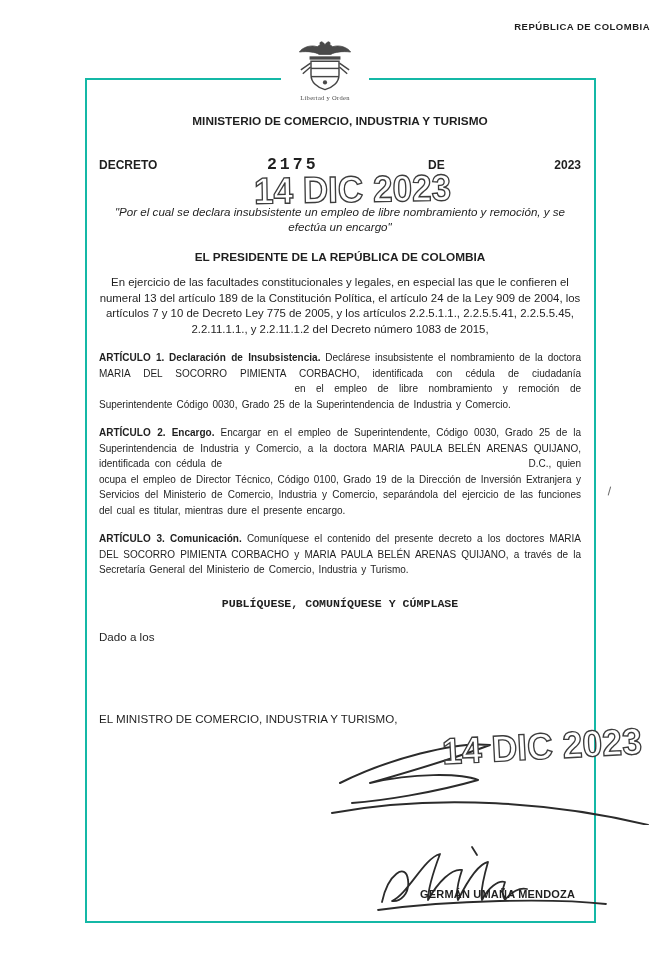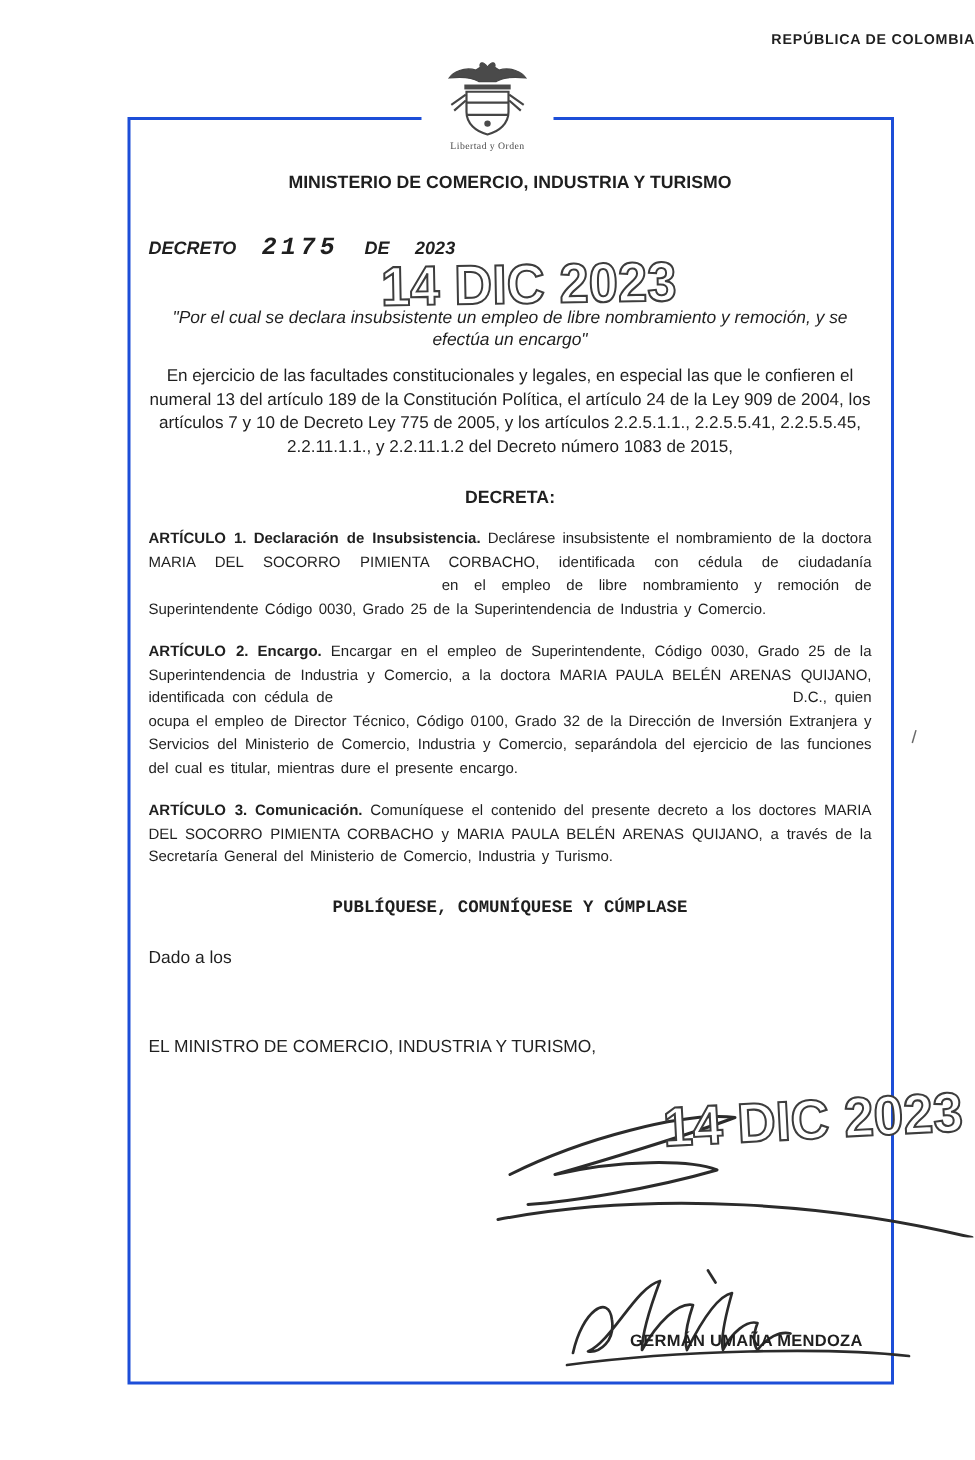--- a/index.html
+++ b/index.html
@@ -14,29 +14,29 @@
     font-size:9.5px;font-weight:bold;letter-spacing:.5px;z-index:3;
   }
   .emblem-wrap{
     position:absolute;top:38px;left:50%;transform:translateX(-50%);
     width:88px;height:76px;background:#ffffff;z-index:2;text-align:center;
   }
   .emblem-wrap svg{display:block;margin:0 auto;}
   .motto{font-size:6.5px;color:#4a4a4a;letter-spacing:.3px;margin-top:0px;font-family:"Liberation Serif",serif;}
   .doc-box{
     position:absolute;left:85px;top:78px;width:511px;height:845px;
-    border:2px solid #1d4ed8;box-sizing:border-box;
+    border:2px solid #14b8a6;box-sizing:border-box;
     padding:34px 13px 0 12px;z-index:1;
   }
   .center-bold{
     text-align:center;font-weight:bold;font-size:11.8px;line-height:15px;
   }
   .decree-line{
-    display:flex;justify-content:flex-start;align-items:baseline;gap:17px;
-    margin-top:26px;font-weight:bold;font-size:12px;font-style:italic;
+    display:flex;justify-content:space-between;align-items:baseline;gap:17px;
+    margin-top:26px;font-weight:bold;font-size:12px;
   }
   .decree-num{
     font-family:"Liberation Mono","DejaVu Sans Mono",monospace;
     font-size:16.5px;letter-spacing:3px;font-weight:bold;
   }
   .quote{
     text-align:center;font-style:italic;font-size:11.6px;line-height:15px;
     margin:30px 6px 0 6px;
   }
   .presidente{margin-top:16px;}
@@ -47,21 +47,21 @@
   .article{
     text-align:justify;font-size:10px;line-height:15.5px;
     margin:13px 0 0 0;word-spacing:1.4px;
   }
   .article b{word-spacing:2px;}
   .redaction-gap{display:inline-block;height:2px;}
   .gap-sm{width:185px;}
   .gap-lg{width:296px;}
   .publiquese{margin-top:18px;font-size:11.6px;font-family:Liberation Mono, monospace;}
   .dado{margin-top:18px;font-size:11.6px;line-height:15px;}
-  .ministro{margin-top:44px;font-size:11.6px;line-height:15px;}
+  .ministro{margin-top:67px;font-size:11.6px;line-height:15px;}
   .stamp{position:absolute;z-index:4;}
   .stamp-top{left:250px;top:166px;transform:rotate(-1deg);}
   .stamp-bottom{left:438px;top:723px;transform:rotate(-3deg);}
   .sig-flourish{position:absolute;left:318px;top:733px;z-index:3;}
   .sig-minister{position:absolute;left:372px;top:842px;z-index:3;}
   .minister-name{
     position:absolute;left:420px;top:888px;z-index:4;
     font-weight:bold;font-size:11px;letter-spacing:.2px;white-space:nowrap;
   }
   .artifact-mark{
@@ -96,39 +96,39 @@
 
   <div class="decree-line">
     <span>DECRETO</span>
     <span class="decree-num">2175</span>
     <span>DE</span>
     <span>2023</span>
   </div>
 
   <div class="quote">"Por el cual se declara insubsistente un empleo de libre nombramiento y remoción, y se efectúa un encargo"</div>
 
+  <div class="center-bold presidente">EL PRESIDENTE DE LA REPÚBLICA DE COLOMBIA</div>
 
   <p class="preamble">En ejercicio de las facultades constitucionales y legales, en especial las que le confieren el numeral 13 del artículo 189 de la Constitución Política, el artículo 24 de la Ley 909 de 2004, los artículos 7 y 10 de Decreto Ley 775 de 2005, y los artículos 2.2.5.1.1., 2.2.5.5.41, 2.2.5.5.45, 2.2.11.1.1., y 2.2.11.1.2 del Decreto número 1083 de 2015,</p>
 
-  <div class="center-bold decreta">DECRETA:</div>
 
   <p class="article">
     <b>ARTÍCULO 1.</b>
     <b>Declaración de Insubsistencia.</b>
     <span>Declárese insubsistente el nombramiento de la doctora MARIA DEL SOCORRO PIMIENTA CORBACHO, identificada con cédula de ciudadanía</span>
     <span class="redaction-gap gap-sm"></span>
     <span>en el empleo de libre nombramiento y remoción de Superintendente Código 0030, Grado 25 de la Superintendencia de Industria y Comercio.</span>
   </p>
 
   <p class="article">
     <b>ARTÍCULO 2.</b>
     <b>Encargo.</b>
     <span>Encargar en el empleo de Superintendente, Código 0030, Grado 25 de la Superintendencia de Industria y Comercio, a la doctora MARIA PAULA BELÉN ARENAS QUIJANO, identificada con cédula de</span>
     <span class="redaction-gap gap-lg"></span>
-    <span>D.C., quien ocupa el empleo de Director Técnico, Código 0100, Grado 32 de la Dirección de Inversión Extranjera y Servicios del Ministerio de Comercio, Industria y Comercio, separándola del ejercicio de las funciones del cual es titular, mientras dure el presente encargo.</span>
+    <span>D.C., quien ocupa el empleo de Director Técnico, Código 0100, Grado 19 de la Dirección de Inversión Extranjera y Servicios del Ministerio de Comercio, Industria y Comercio, separándola del ejercicio de las funciones del cual es titular, mientras dure el presente encargo.</span>
   </p>
 
   <p class="article">
     <b>ARTÍCULO 3.</b>
     <b>Comunicación.</b>
     <span>Comuníquese el contenido del presente decreto a los doctores MARIA DEL SOCORRO PIMIENTA CORBACHO y MARIA PAULA BELÉN ARENAS QUIJANO, a través de la Secretaría General del Ministerio de Comercio, Industria y Turismo.</span>
   </p>
 
 
   <div class="center-bold publiquese">PUBLÍQUESE, COMUNÍQUESE Y CÚMPLASE</div>

